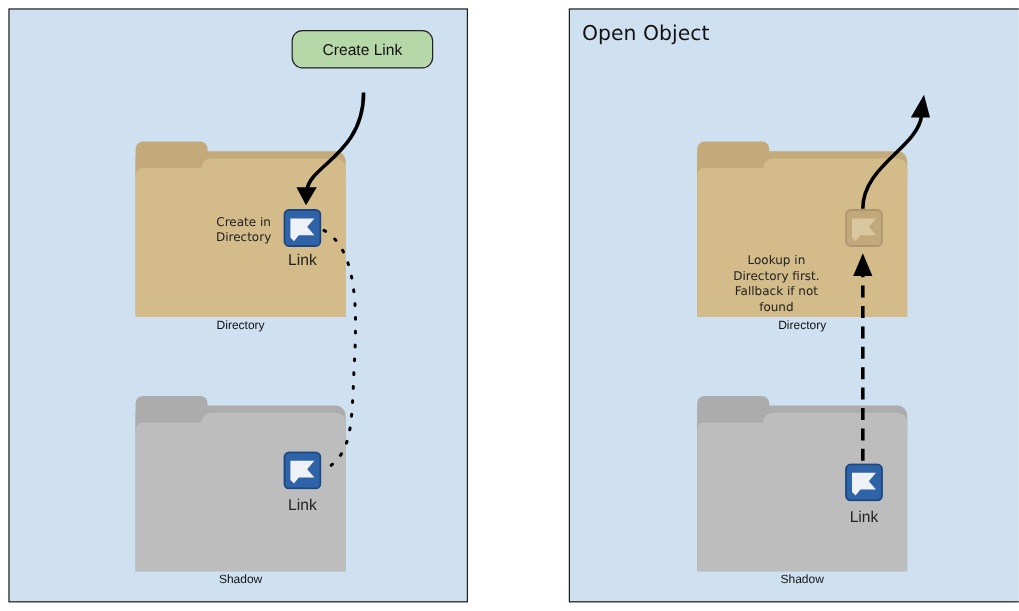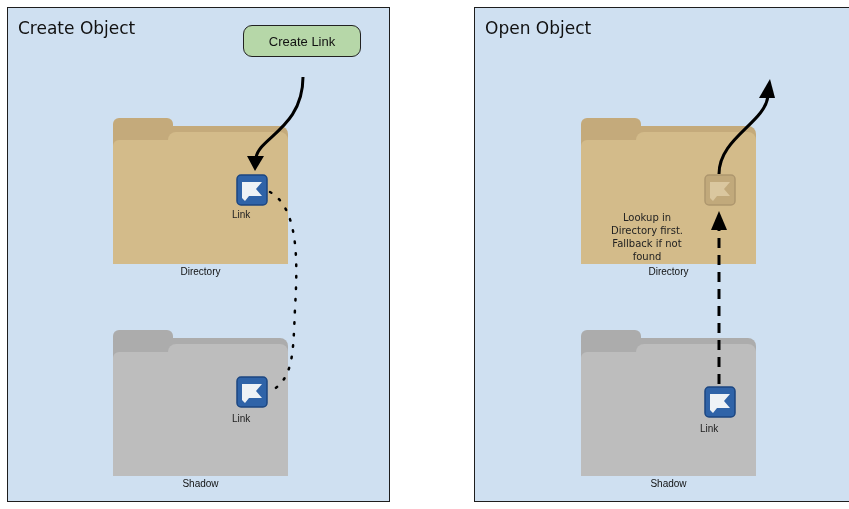--- a/index.html
+++ b/index.html
@@ -12,41 +12,43 @@
   .folder .back { position: absolute; left: 0; top: 8px; width: 175px; height: 138px; border-radius: 6px 8px 0 0; }
   .folder .front { position: absolute; left: 0; top: 22px; width: 175px; height: 124px; border-radius: 6px 0 0 0; }
   .folder .front-notch { position: absolute; left: 55px; top: 14px; width: 120px; height: 20px; border-radius: 8px 8px 0 0; }
   .folder.dir .tab, .folder.dir .back { background: #c4aa7b; }
   .folder.dir .front, .folder.dir .front-notch { background: #d3bb8a; }
   .folder.sh .tab, .folder.sh .back { background: #acacac; }
   .folder.sh .front, .folder.sh .front-notch { background: #bdbdbd; }
   .folder-label { position: absolute; width: 175px; text-align: center; font-size: 10px; color: #111; }
   .link-icon { position: absolute; width: 32px; height: 32px; }
   .small-label { position: absolute; font-size: 10px; color: #222; text-align: center; line-height: 13px; font-family: "DejaVu Sans", sans-serif; }
-  .link-caption { position: absolute; font-size: 10px; color: #222; width: 40px; }
+  .link-caption { position: absolute; font-size: 13px; color: #222; width: 40px; text-align: center; }
   svg.overlay { position: absolute; left: 0; top: 0; pointer-events: none; }
 </style>
 </head>
 <body>
 
 <div class="panel" style="left:7px; width:383px;">
-  <div class="panel-title">Create Object</div>
 
   <div class="action-box" style="left:235px; top:17px;">
     <span>Create Link</span>
   </div>
 
   <div class="folder dir" style="left:105px; top:110px;">
     <div class="tab"></div>
       <div class="back"></div>
       <div class="front-notch"></div>
       <div class="front"></div>
   </div>
   <div class="folder-label" style="left:105px; top:258px;">Directory</div>
 
+  <div class="small-label" style="left:160px; top:171px; width:70px;">
+    <span>Create in Directory</span>
+  </div>
 
   <svg class="link-icon" viewBox="0 0 32 32" style="left:228px; top:166px;">
     <rect x="1" y="1" width="30" height="30" rx="4" fill="#2f63a8" stroke="#1c4680" stroke-width="1.5"></rect>
     <path d="M6 8 L26 8 L20 15 L26 22 L13 22 L9 27 L6 24 Z" fill="#eef2f6"></path>
   </svg>
   <div class="link-caption" style="left:224px; top:201px;">Link</div>
 
   <div class="folder sh" style="left:105px; top:322px;">
     <div class="tab"></div>
       <div class="back"></div>

